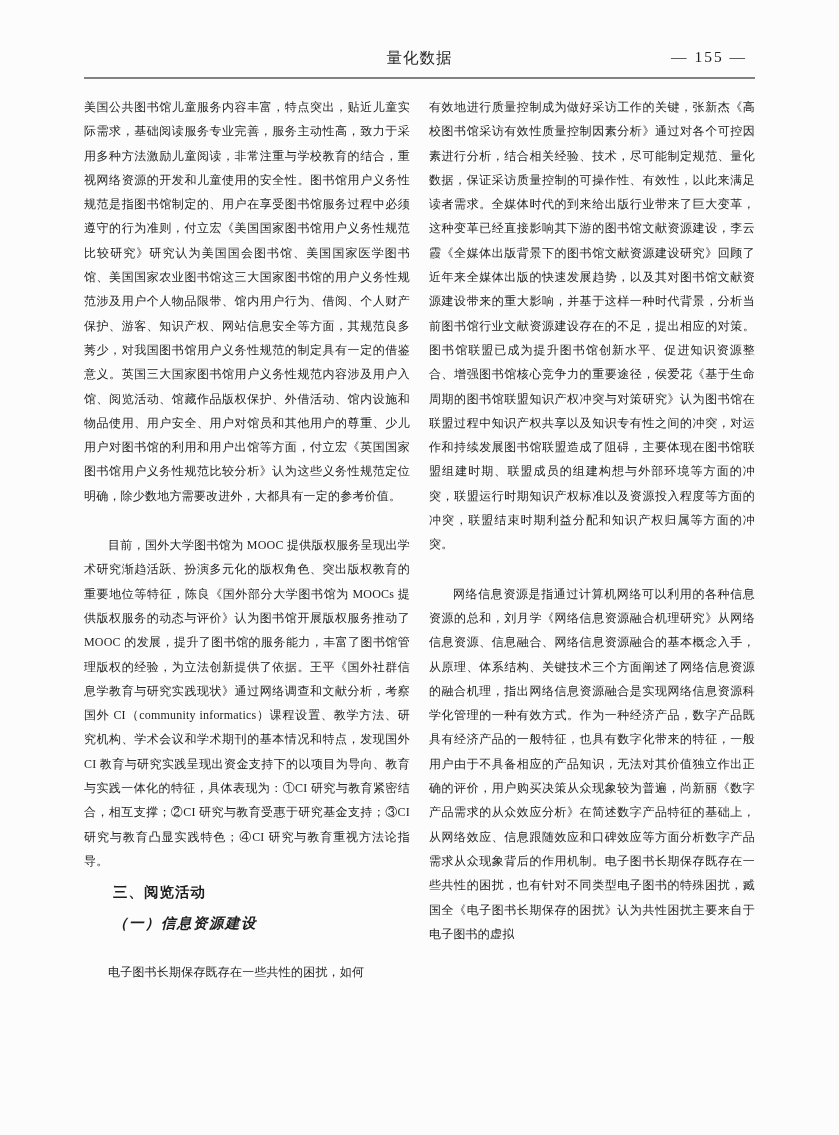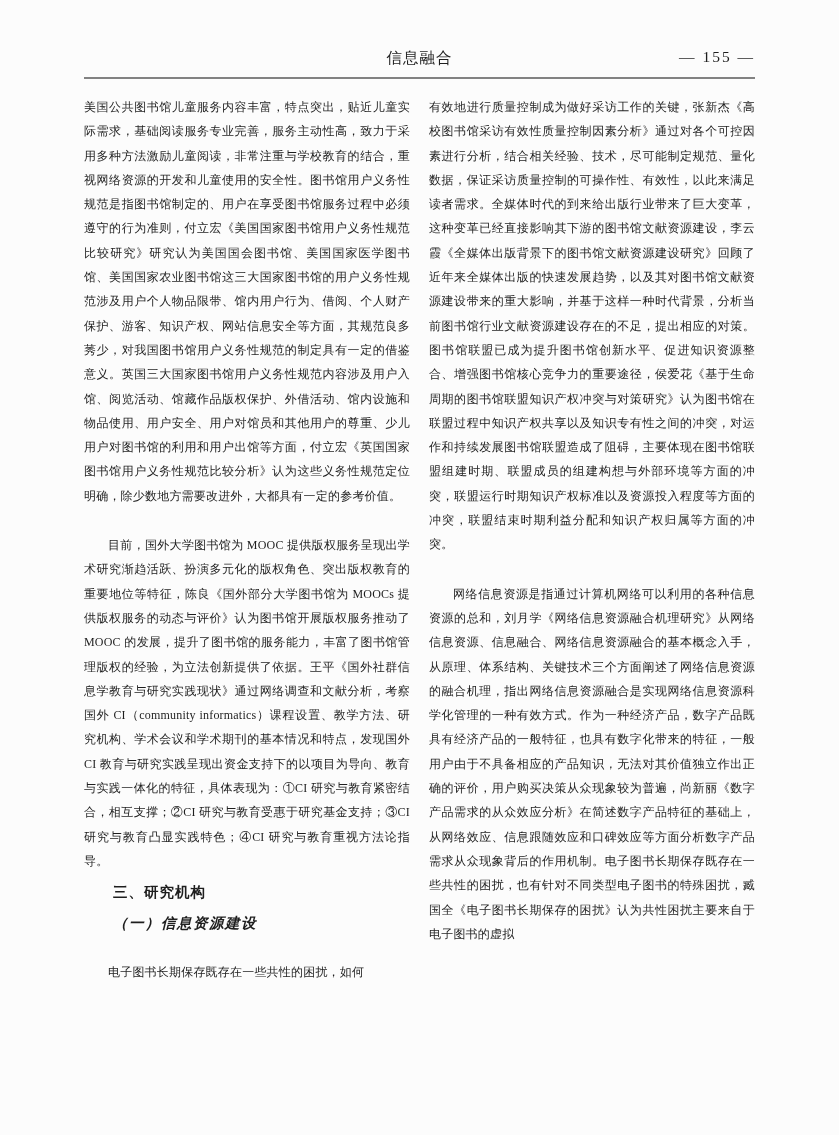--- a/index.html
+++ b/index.html
@@ -30,21 +30,21 @@
     font-size: 15.5px;
     letter-spacing: 1px;
   }
   .running-head .section-title {
     position: absolute;
     left: 0; right: 0;
     text-align: center;
   }
   .running-head .page-number {
     position: absolute;
-    right: 0;
+    right: 8px;
     top: 0;
     letter-spacing: 2px;
   }
   .header-rule {
     margin-top: 5px;
     border-bottom: 2.5px solid var(--rule);
   }
   
   .text-columns {
     display: flex;
@@ -83,32 +83,32 @@
     margin-top: 7px;
     margin-bottom: 3px;
   }
 </style>
 </head>
 <body>
 
 <div class="page">
 
   <div class="running-head">
-    <span class="section-title">信息融合</span>
+    <span class="section-title">量化数据</span>
     <span class="page-number">— 155 —</span>
   </div>
 
   <div class="header-rule"></div>
 
   <div class="text-columns">
 
     <div class="column">
       <p class="body-par">美国公共图书馆儿童服务内容丰富，特点突出，贴近儿童实际需求，基础阅读服务专业完善，服务主动性高，致力于采用多种方法激励儿童阅读，非常注重与学校教育的结合，重视网络资源的开发和儿童使用的安全性。图书馆用户义务性规范是指图书馆制定的、用户在享受图书馆服务过程中必须遵守的行为准则，付立宏《美国国家图书馆用户义务性规范比较研究》研究认为美国国会图书馆、美国国家医学图书馆、美国国家农业图书馆这三大国家图书馆的用户义务性规范涉及用户个人物品限带、馆内用户行为、借阅、个人财产保护、游客、知识产权、网站信息安全等方面，其规范良多莠少，对我国图书馆用户义务性规范的制定具有一定的借鉴意义。英国三大国家图书馆用户义务性规范内容涉及用户入馆、阅览活动、馆藏作品版权保护、外借活动、馆内设施和物品使用、用户安全、用户对馆员和其他用户的尊重、少儿用户对图书馆的利用和用户出馆等方面，付立宏《英国国家图书馆用户义务性规范比较分析》认为这些义务性规范定位明确，除少数地方需要改进外，大都具有一定的参考价值。</p>
       <p class="body-par indent">目前，国外大学图书馆为 MOOC 提供版权服务呈现出学术研究渐趋活跃、扮演多元化的版权角色、突出版权教育的重要地位等特征，陈良《国外部分大学图书馆为 MOOCs 提供版权服务的动态与评价》认为图书馆开展版权服务推动了 MOOC 的发展，提升了图书馆的服务能力，丰富了图书馆管理版权的经验，为立法创新提供了依据。王平《国外社群信息学教育与研究实践现状》通过网络调查和文献分析，考察国外 CI（community informatics）课程设置、教学方法、研究机构、学术会议和学术期刊的基本情况和特点，发现国外 CI 教育与研究实践呈现出资金支持下的以项目为导向、教育与实践一体化的特征，具体表现为：①CI 研究与教育紧密结合，相互支撑；②CI 研究与教育受惠于研究基金支持；③CI 研究与教育凸显实践特色；④CI 研究与教育重视方法论指导。</p>
-      <h2 class="section-heading">三、研究机构</h2>
+      <h2 class="section-heading">三、阅览活动</h2>
       <h3 class="subsection-heading">（一）信息资源建设</h3>
       <p class="body-par indent">电子图书长期保存既存在一些共性的困扰，如何</p>
     </div>
 
     <div class="column">
       <p class="body-par">有效地进行质量控制成为做好采访工作的关键，张新杰《高校图书馆采访有效性质量控制因素分析》通过对各个可控因素进行分析，结合相关经验、技术，尽可能制定规范、量化数据，保证采访质量控制的可操作性、有效性，以此来满足读者需求。全媒体时代的到来给出版行业带来了巨大变革，这种变革已经直接影响其下游的图书馆文献资源建设，李云霞《全媒体出版背景下的图书馆文献资源建设研究》回顾了近年来全媒体出版的快速发展趋势，以及其对图书馆文献资源建设带来的重大影响，并基于这样一种时代背景，分析当前图书馆行业文献资源建设存在的不足，提出相应的对策。图书馆联盟已成为提升图书馆创新水平、促进知识资源整合、增强图书馆核心竞争力的重要途径，侯爱花《基于生命周期的图书馆联盟知识产权冲突与对策研究》认为图书馆在联盟过程中知识产权共享以及知识专有性之间的冲突，对运作和持续发展图书馆联盟造成了阻碍，主要体现在图书馆联盟组建时期、联盟成员的组建构想与外部环境等方面的冲突，联盟运行时期知识产权标准以及资源投入程度等方面的冲突，联盟结束时期利益分配和知识产权归属等方面的冲突。</p>
       <p class="body-par indent">网络信息资源是指通过计算机网络可以利用的各种信息资源的总和，刘月学《网络信息资源融合机理研究》从网络信息资源、信息融合、网络信息资源融合的基本概念入手，从原理、体系结构、关键技术三个方面阐述了网络信息资源的融合机理，指出网络信息资源融合是实现网络信息资源科学化管理的一种有效方式。作为一种经济产品，数字产品既具有经济产品的一般特征，也具有数字化带来的特征，一般用户由于不具备相应的产品知识，无法对其价值独立作出正确的评价，用户购买决策从众现象较为普遍，尚新丽《数字产品需求的从众效应分析》在简述数字产品特征的基础上，从网络效应、信息跟随效应和口碑效应等方面分析数字产品需求从众现象背后的作用机制。电子图书长期保存既存在一些共性的困扰，也有针对不同类型电子图书的特殊困扰，臧国全《电子图书长期保存的困扰》认为共性困扰主要来自于电子图书的虚拟</p>
     </div>
 
   </div>

